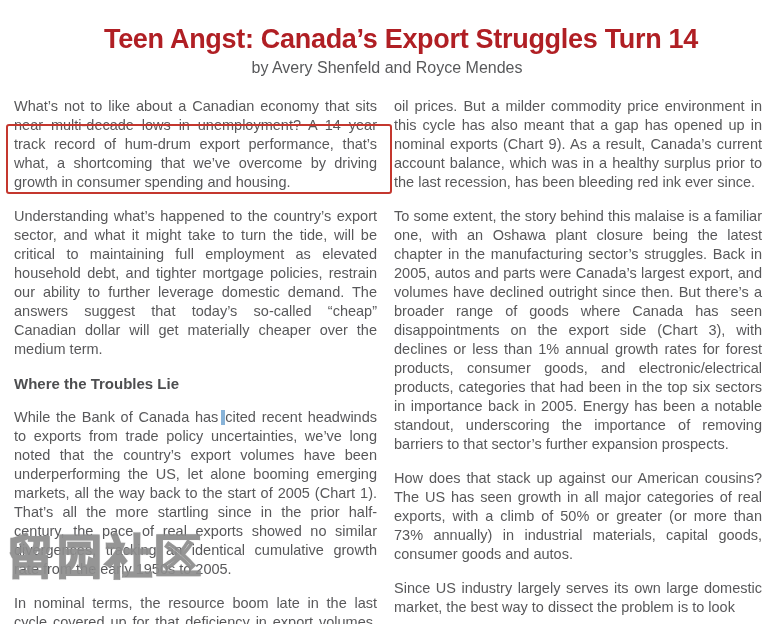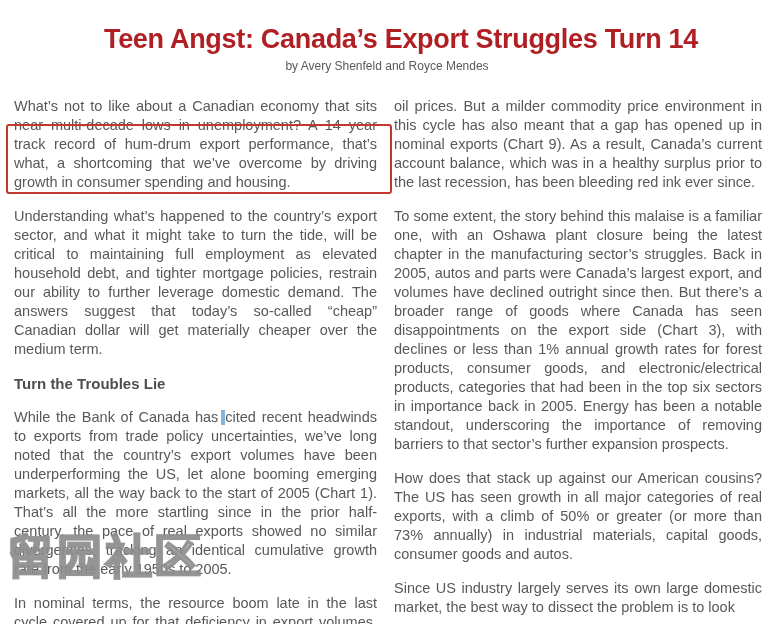--- a/index.html
+++ b/index.html
@@ -21,21 +21,21 @@
     font-weight: bold;
     letter-spacing: -0.3px;
     padding-left: 14px;
   }
   .byline {
     position: absolute;
     top: 59px; left: 0;
     width: 100%;
     text-align: center;
     color: #58595b;
-    font-size: 12px;
+    font-size: 16px;
   }
   .col {
     position: absolute;
     top: 97px;
     color: #58585a;
     font-size: 14.5px;
     line-height: 19px;
     text-align: justify;
   }
   .col-left  { left: 14px;  width: 363px; }
@@ -96,21 +96,21 @@
 
   <div class="title">Teen Angst: Canada’s Export Struggles Turn 14</div>
 
   <div class="byline">by Avery Shenfeld and Royce Mendes</div>
 
   <div class="red-box"></div>
 
   <div class="col col-left">
     <p>What’s not to like about a Canadian economy that sits near multi-decade lows in unemployment? A 14 year track record of hum-drum export performance, that’s what, a shortcoming that we’ve overcome by driving growth in consumer spending and housing.</p>
     <p>Understanding what’s happened to the country’s export sector, and what it might take to turn the tide, will be critical to maintaining full employment as elevated household debt, and tighter mortgage policies, restrain our ability to further leverage domestic demand. The answers suggest that today’s so-called “cheap” Canadian dollar will get materially cheaper over the medium term.</p>
-    <h2>Turn the Troubles Lie</h2>
+    <h2>Where the Troubles Lie</h2>
     <p><span>While the Bank of Canada has</span><span class="caret"></span><span>cited recent headwinds to exports from trade policy uncertainties, we’ve long noted that the country’s export volumes have been underperforming the US, let alone booming emerging markets, all the way back to the start of 2005 (Chart 1). That’s all the more startling since in the prior half-century, the pace of real exports showed no similar divergences, tracking an identical cumulative growth rate from the early 1950s to 2005.</span></p>
     <p>In nominal terms, the resource boom late in the last cycle covered up for that deficiency in export volumes. Nominal exports in US dollars were boosted by soaring</p>
   </div>
 
   <div class="col col-right">
     <p>oil prices. But a milder commodity price environment in this cycle has also meant that a gap has opened up in nominal exports (Chart 9). As a result, Canada’s current account balance, which was in a healthy surplus prior to the last recession, has been bleeding red ink ever since.</p>
     <p>To some extent, the story behind this malaise is a familiar one, with an Oshawa plant closure being the latest chapter in the manufacturing sector’s struggles. Back in 2005, autos and parts were Canada’s largest export, and volumes have declined outright since then. But there’s a broader range of goods where Canada has seen disappointments on the export side (Chart 3), with declines or less than 1% annual growth rates for forest products, consumer goods, and electronic/electrical products, categories that had been in the top six sectors in importance back in 2005. Energy has been a notable standout, underscoring the importance of removing barriers to that sector’s further expansion prospects.</p>
     <p>How does that stack up against our American cousins? The US has seen growth in all major categories of real exports, with a climb of 50% or greater (or more than 73% annually) in industrial materials, capital goods, consumer goods and autos.</p>
     <p>Since US industry largely serves its own large domestic market, the best way to dissect the problem is to look</p>
   </div>

